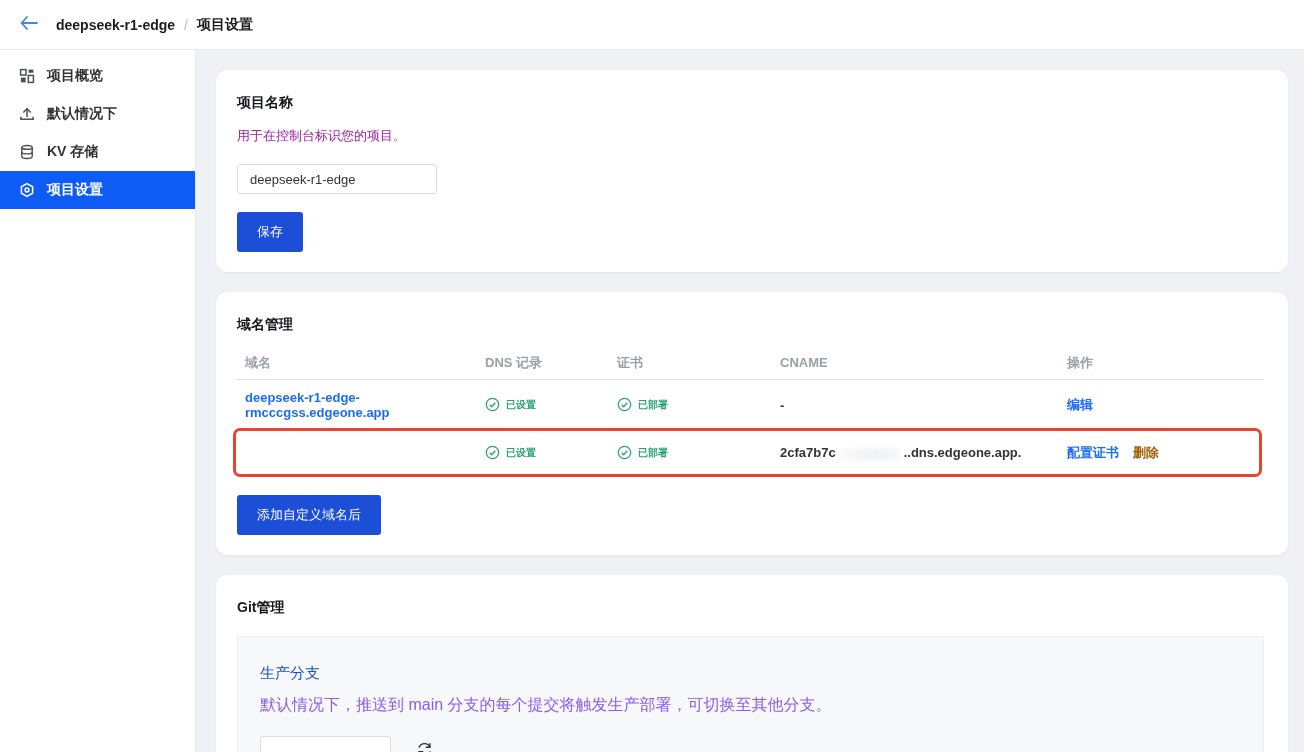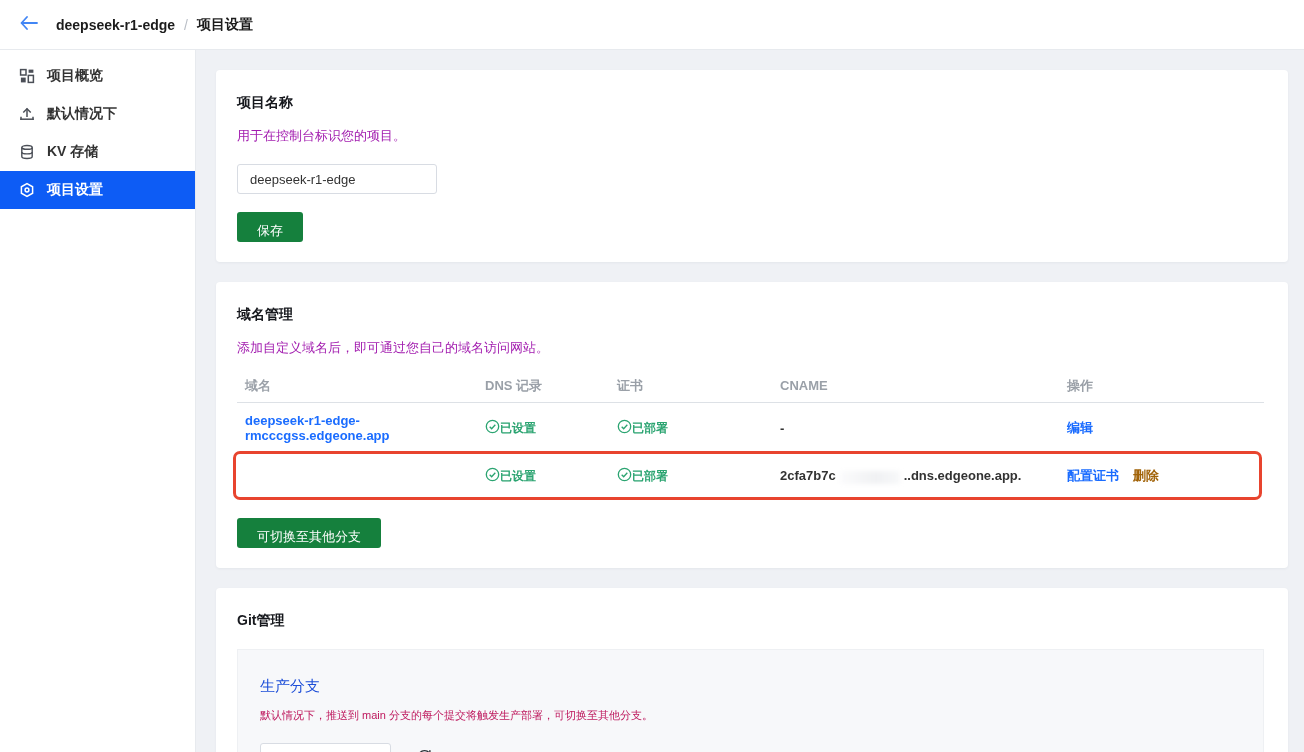--- a/index.html
+++ b/index.html
@@ -21,49 +21,49 @@
   .sidebar { width:196px; background:#fff; border-right:1px solid #e7eaee; padding-top:7px; flex:none;font-weight:bold; }
   .side-item {
     height:38px; display:flex; align-items:center; padding-left:18px;
     font-size:14px; color:#333; cursor:pointer; gap:12px;
   }
   .side-item .icn { width:17px; height:17px; display:flex; align-items:center; justify-content:center; }
   .side-item.active { background:#0d5cf5; color:#fff; }
   .main { flex:1; background:#eff1f5; padding:20px 16px 0 20px; overflow:hidden; }
   
   .card {
-    background:#fff; border-radius:4px; margin-bottom:20px;
+    background:#fff; border-radius:12px; margin-bottom:20px;
     box-shadow:0 1px 3px rgba(20,30,50,0.05); padding:24px 24px 20px 21px;
   }
   .card-title { font-size:14px; font-weight:bold; color:#16181d; }
   .card-desc { margin-top:15px; font-size:13px; color:#a21caf; }
   
   .name-input {
     margin-top:19px; width:200px; height:30px; border:1px solid #d8dce3; border-radius:3px;
     padding:0 12px; font-size:13px; color:#333; display:block; outline:none;
     font-family:"Liberation Sans","DejaVu Sans",sans-serif;
   }
   .btn-primary {
-    margin-top:18px; height:30px; padding:10px 20px; background:#15803d; color:#fff;
+    margin-top:18px; height:40px; padding:10px 20px; background:#1d4ed8; color:#fff;
     border:none; border-radius:3px; font-size:13px; cursor:pointer;
     font-family:"Liberation Sans","DejaVu Sans",sans-serif;
   }
   
   .dtable { margin-top:12px;font-weight:bold; }
   .tgrid { display:grid; grid-template-columns:248px 132px 163px 287px 1fr; align-items:center; }
   .thead { height:34px; border-bottom:1px solid #dde1e6; }
   .thead .th { font-size:13px; color:#9aa0a8; }
   .thead .th:first-child { padding-left:8px; }
   .trow { font-size:13px; color:#333; }
   .trow-1 { height:50px; }
   .trow-2 { height:46px; position:relative; }
   .cell-domain { padding-left:8px; }
   a.lnk { color:#1a6cff; text-decoration:none; cursor:pointer; }
   a.lnk-danger { color:#a16207; text-decoration:none; cursor:pointer; }
-  .status { display:flex; align-items:center; color:#2ba471; font-size:12px; }
+  .status { display:flex; align-items:center; gap:6px; color:#2ba471; font-size:10px; }
   .cell-actions { display:flex; gap:14px; }
   .blur-domain {
     width:82px; height:17px; border-radius:2px;
     background:linear-gradient(90deg,#f9efe8 0%,#ddeffb 35%,#d8f0fa 70%,#e6f6fc 100%);
     filter:blur(2px);
   }
   .blur-cname {
     display:inline-block; width:60px; height:13px; vertical-align:middle; margin:0 4px;
     background:linear-gradient(90deg,#fbfbfc,#f0f1f3 60%,#f7f8f9); filter:blur(2px);
   }
@@ -71,21 +71,21 @@
     position:absolute; left:-4px; right:2px; top:-2px; bottom:-1px;
     border:3px solid #e8442e; border-radius:7px; pointer-events:none;
   }
   .add-domain-btn { margin-top:19px; }
   
   .git-panel {
     margin-top:19px; background:#f7f8fa; border:1px solid #eef0f3;
     padding:27px 24px 30px 22px;
   }
   .panel-title { font-size:15px; color:#1d4ed8; }
-  .panel-desc { margin-top:12px; font-size:11px; color:#be185d; }
+  .panel-desc { margin-top:12px; font-size:16px; color:#8b5cf6; }
   .branch-row { margin-top:20px; display:flex; align-items:center; gap:24px; }
   .select {
     width:131px; height:29px; background:#fff; border:1px solid #d8dce3; border-radius:3px;
     display:flex; align-items:center; justify-content:space-between; padding:0 10px 0 12px;
     font-size:13px; color:#333; cursor:pointer;
   }
   .icon-btn { width:18px; height:18px; display:flex; align-items:center; justify-content:center; cursor:pointer; }
 </style>
 </head>
 <body>
@@ -157,21 +157,20 @@
 
     <div class="card">
       <div class="card-title">项目名称</div>
       <div class="card-desc">用于在控制台标识您的项目。</div>
       <input class="name-input" type="text" value="deepseek-r1-edge" style="">
       <button class="btn-primary">保存</button>
     </div>
 
     <div class="card">
       <div class="card-title">域名管理</div>
-      <div class="card-desc">添加自定义域名后，即可通过您自己的域名访问网站。</div>
 
       <div class="dtable">
         <div class="tgrid thead">
           <span class="th">域名</span>
           <span class="th">DNS 记录</span>
           <span class="th">证书</span>
           <span class="th">CNAME</span>
           <span class="th">操作</span>
         </div>
 
@@ -229,21 +228,21 @@
             <span>2cfa7b7c</span><span class="blur-cname"></span><span>..dns.edgeone.app.</span>
           </span>
           <span class="cell-actions">
             <a class="lnk">配置证书</a>
             <a class="lnk-danger">删除</a>
           </span>
           <span class="row-annotation"></span>
         </div>
       </div>
 
-      <button class="btn-primary add-domain-btn">可切换至其他分支</button>
+      <button class="btn-primary add-domain-btn">添加自定义域名后</button>
     </div>
 
     <div class="card" style="margin-bottom:0; min-height:240px;">
       <div class="card-title">Git管理</div>
       <div class="git-panel">
         <div class="panel-title">生产分支</div>
         <div class="panel-desc">默认情况下，推送到 main 分支的每个提交将触发生产部署，可切换至其他分支。</div>
         <div class="branch-row">
           <div class="select">
             

